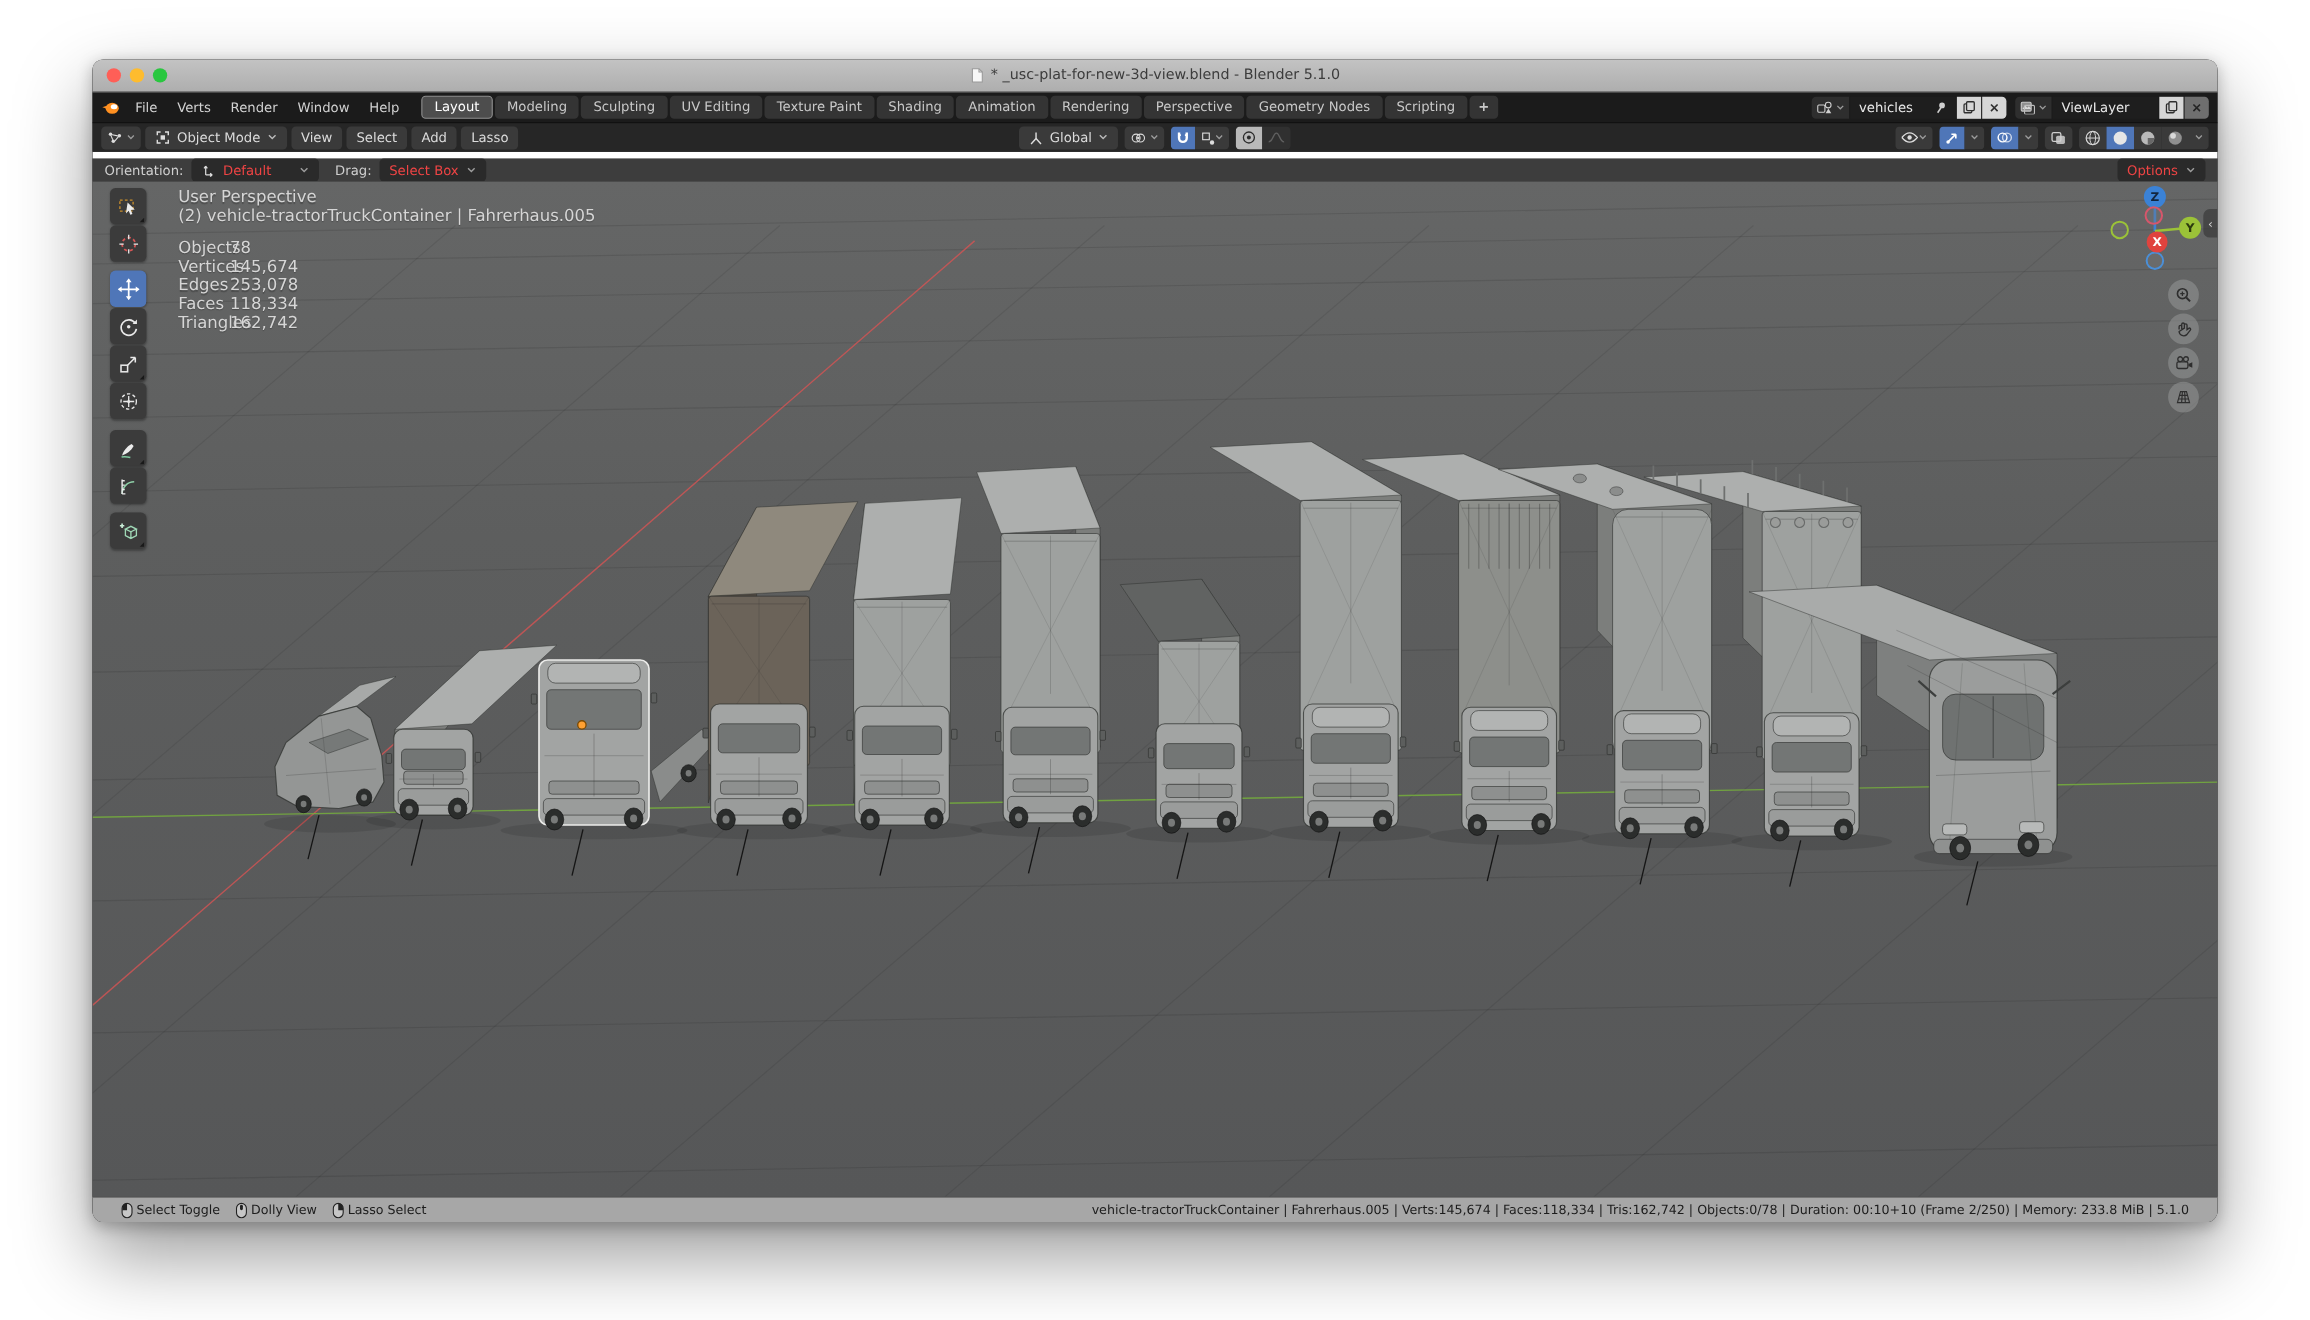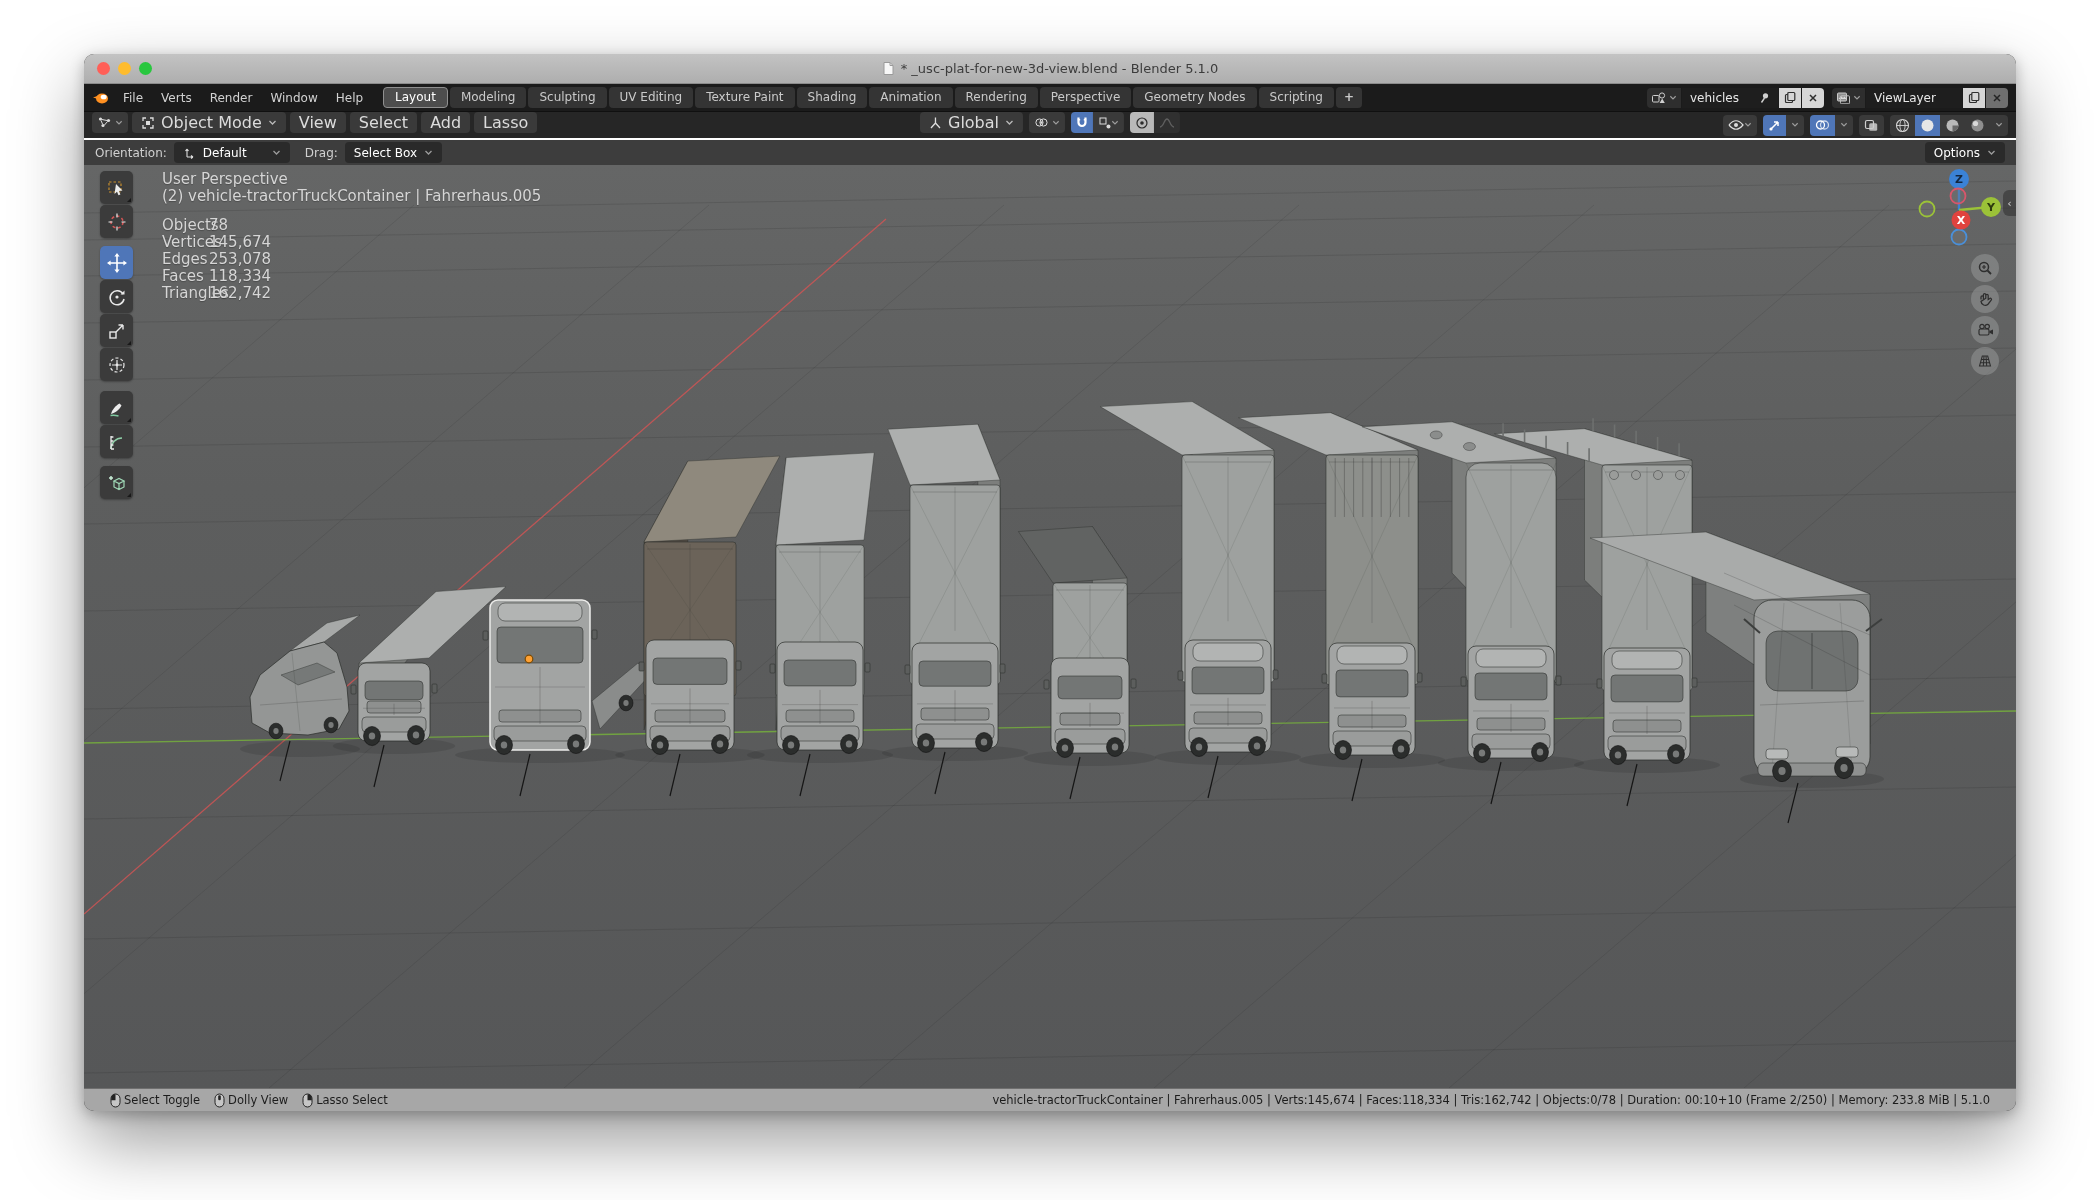--- a/index.html
+++ b/index.html
@@ -22,32 +22,32 @@
   .tab.active{background:#4d4d4d;color:#fff;border:1px solid #8f8f8f;line-height:19px}
   .tab.plus{padding:0 8px;font-weight:bold}
   .tb-right{margin-left:auto;display:flex;align-items:center;gap:8px}
   .wgroup{display:flex;align-items:center;gap:1px}
   .iconbtn{background:#2e2e2e;height:20px;border-radius:4px 0 0 4px;display:flex;align-items:center;gap:2px;padding:0 4px}
   .field{background:#1e1e1e;color:#e8e8e8;height:20px;display:flex;align-items:center;gap:6px;padding:0 8px;min-width:96px}
   .lightbtn{background:#d6d6d6;width:22px;height:20px;display:flex;align-items:center;justify-content:center}
   .lightbtn.rr{border-radius:0 4px 4px 0}
   .lightbtn.dim{opacity:.45}
   
-  .vph{height:27px;flex:0 0 27px;background:#262626;display:flex;padding:0 8px;gap:4px;position:relative;font-size:16px;border-top:1px solid #101010}
+  .vph{height:27px;flex:0 0 27px;background:#262626;display:flex;align-items:center;padding:0 8px;gap:4px;position:relative;font-size:12px;border-top:1px solid #101010}
   .btn{display:inline-flex;align-items:center;gap:6px;background:#3a3a3a;color:#dcdcdc;border-radius:4px;padding:0 9px;height:21px;white-space:nowrap}
   .btn.iconly{padding:0 5px;gap:3px}
   .vph-center{position:absolute;left:50%;transform:translateX(-50%);display:flex;align-items:center;gap:6px}
   .vph-right{margin-left:auto;display:flex;align-items:center;gap:6px}
   .seg{display:flex;align-items:center;border-radius:4px;overflow:hidden}
   .segbit{background:#3a3a3a;height:21px;display:flex;align-items:center;padding:0 5px}
   .segbit.act{background:#4f76b8}
   .segbit.litebg{background:#b9b9b9}
   
-  .toolrow{height:27px;flex:0 0 27px;background:#3d3d3d;border-top:2px solid #ffffff;display:flex;align-items:center;gap:7px;padding:0 11px;font-size:12px;color:#d0d0d0}
-  .drop{background:#2a2a2a;border-radius:4px;height:21px;padding:0 9px;display:flex;gap:7px;align-items:center;color:#ffffff}
+  .toolrow{height:27px;flex:0 0 27px;background:#3d3d3d;border-top:6px solid #ffffff;display:flex;align-items:center;gap:7px;padding:0 11px;font-size:12px;color:#d0d0d0}
+  .drop{background:#2a2a2a;border-radius:4px;height:21px;padding:0 9px;display:flex;gap:7px;align-items:center;color:#ef4444}
   .toolrow .spacer{flex:1}
   
   .viewport{position:relative;flex:1;background:linear-gradient(180deg,#656666 0%,#5d5e5e 35%,#565758 100%);overflow:hidden}
   .vp-stats{position:absolute;left:78px;top:6px;color:#d6d6d6;font-size:15px;line-height:17px;text-shadow:0 1px 1px rgba(0,0,0,.25)}
   .vp-stats .row{display:flex}
   .vp-stats .slabel{width:47px;display:inline-block}
   .vp-stats .gap{height:12px}
   
   .ltools{position:absolute;left:16px;top:6px;display:flex;flex-direction:column}
   .tbtn{width:33px;height:33px;border-radius:5px;background:#3b3b3b;display:flex;align-items:center;justify-content:center;margin-bottom:1px;position:relative;box-shadow:0 1px 2px rgba(0,0,0,.3)}

